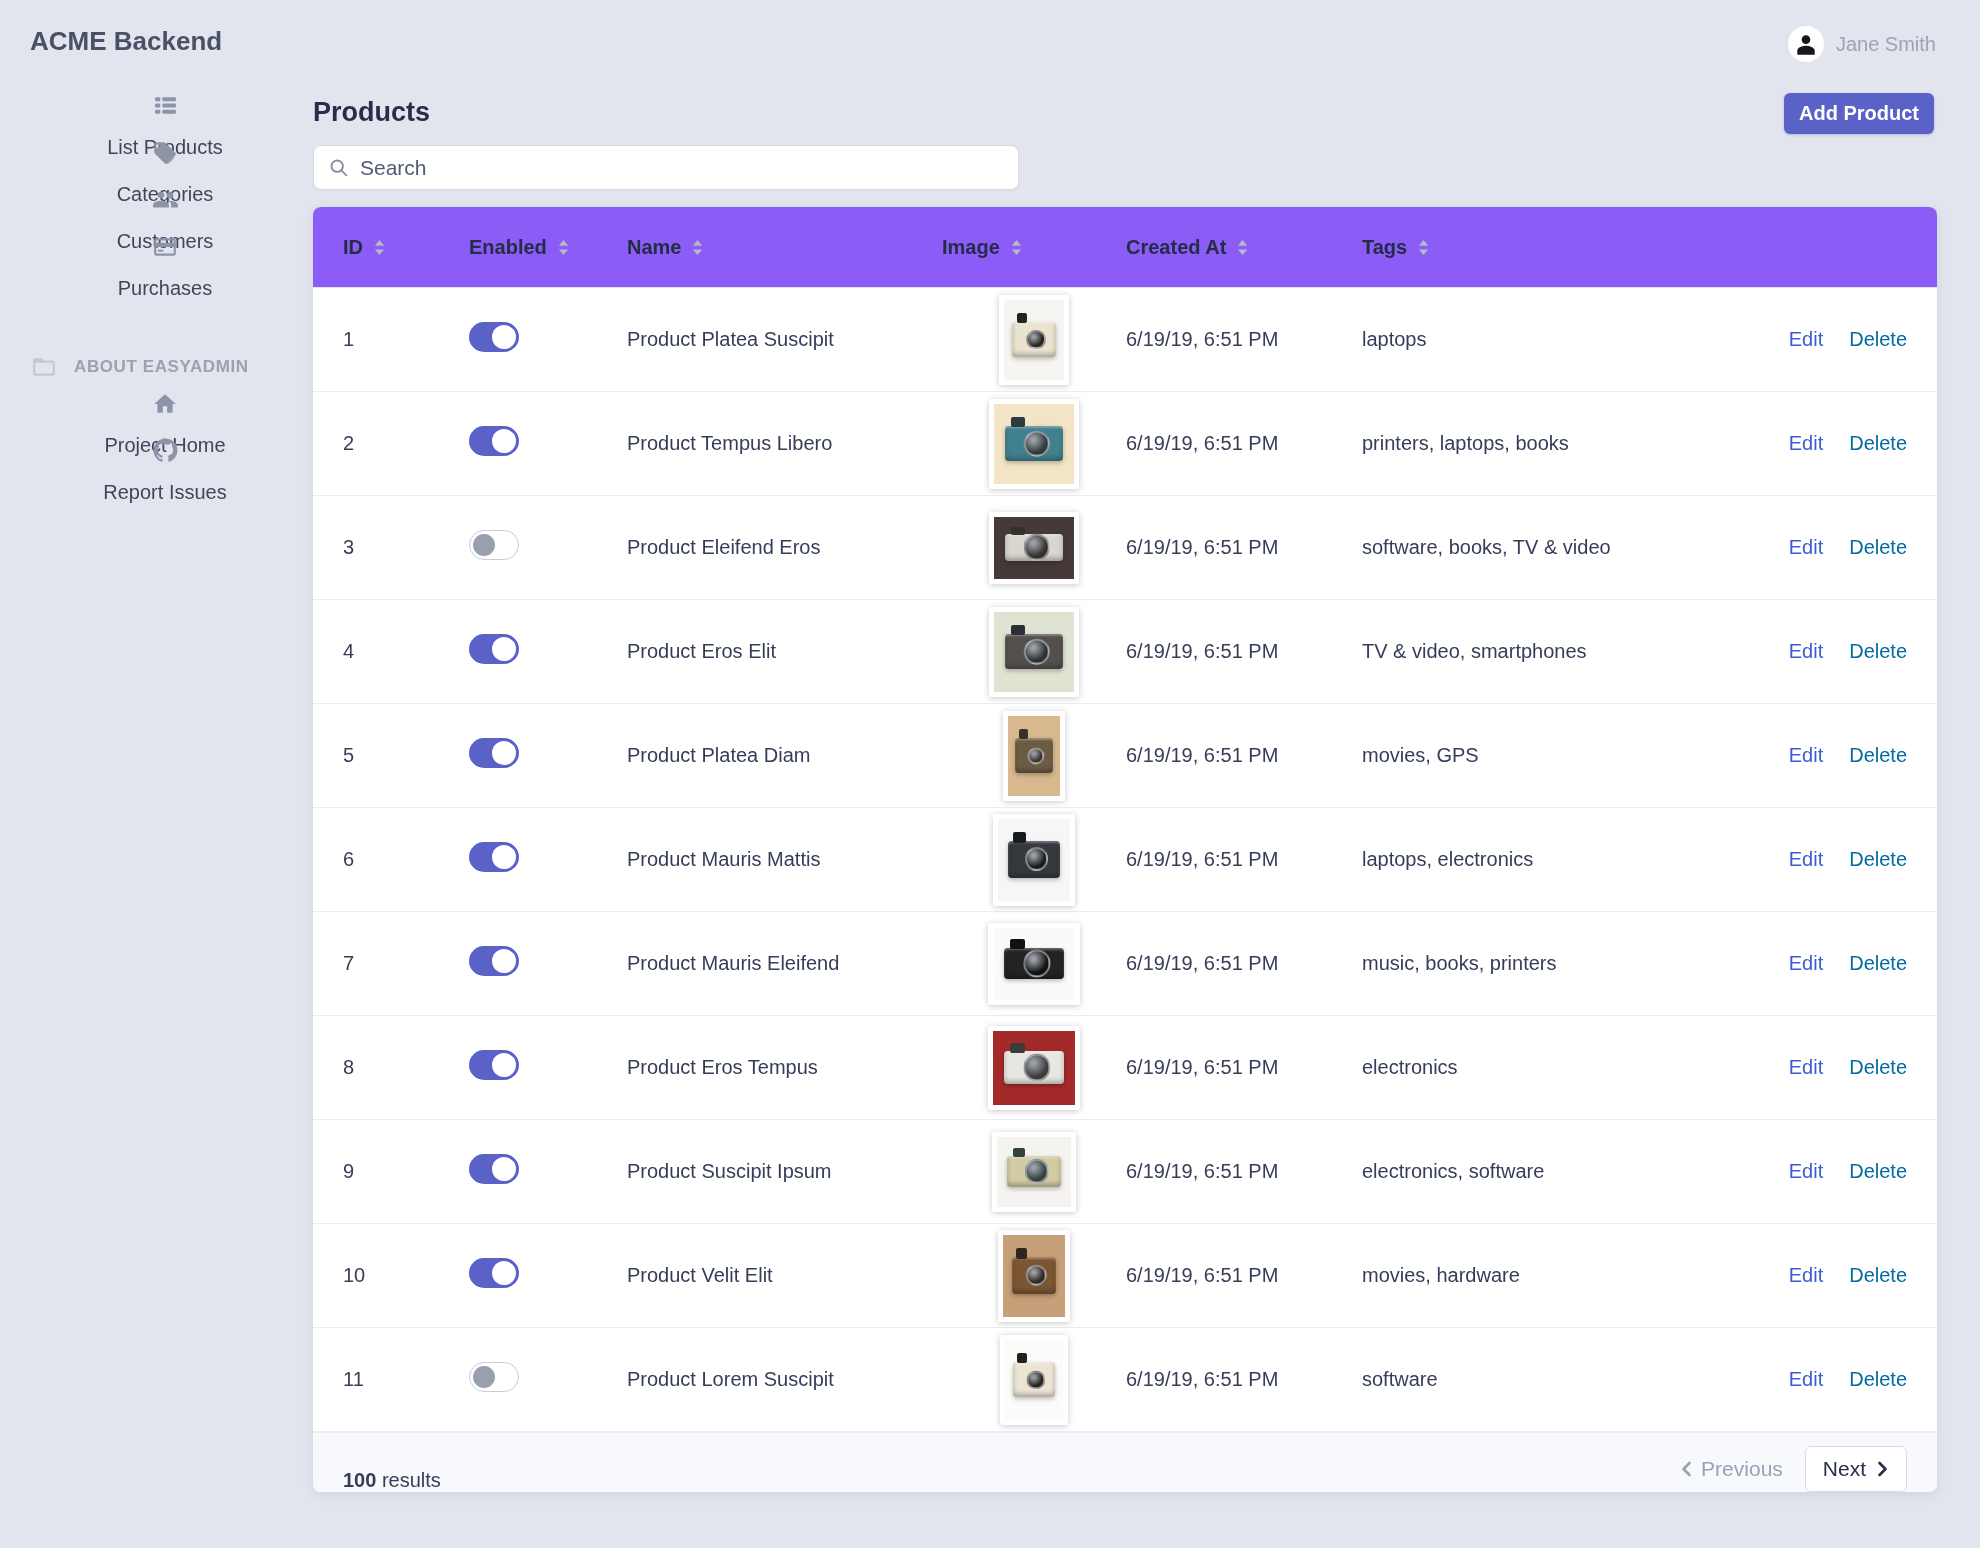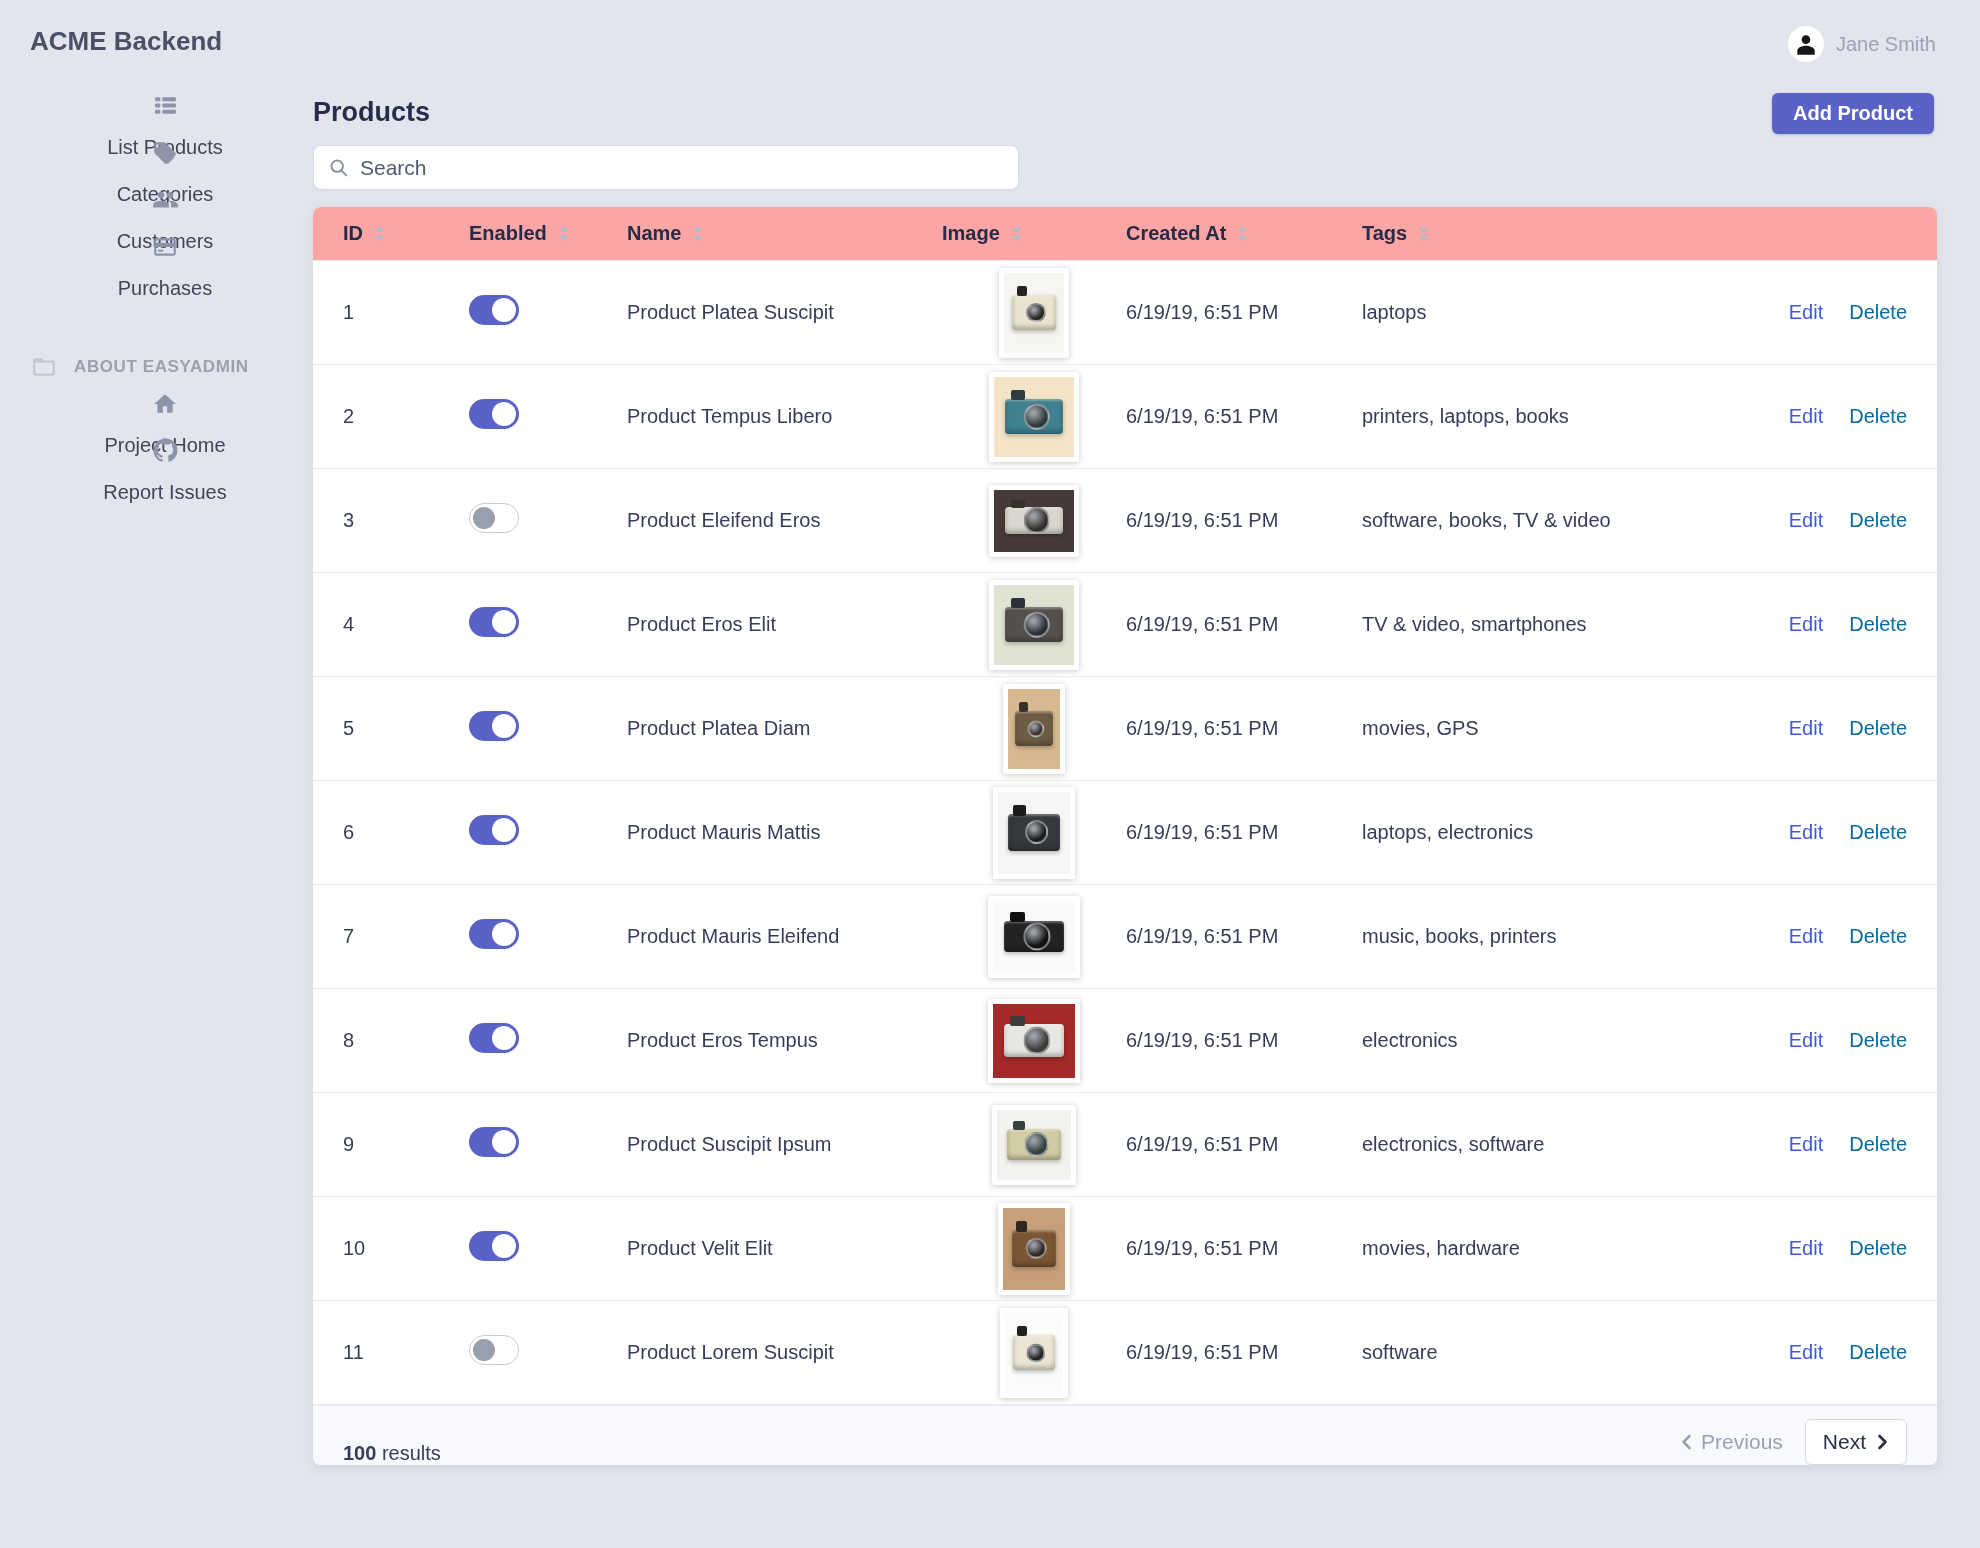--- a/index.html
+++ b/index.html
@@ -22,21 +22,21 @@
   .nav-icon { width:27px; height:27px; display:flex; align-items:center; justify-content:center; flex:none; }
   .nav-icon svg { display:block; }
   .nav-label { font-size:20px; color:#3f4659; }
   .nav-section { height:47px; display:flex; align-items:center; gap:17px; padding-left:30px; margin-top:63px; }
   .nav-section .nav-label { font-size:17px; color:#9aa1b0; letter-spacing:.6px; font-weight:bold; }
 
   
   .main { position:absolute; left:313px; top:0; width:1624px; }
   .page-title { position:absolute; top:97px; left:0; font-size:27px; font-weight:bold; color:#272e49; }
   .add-btn {
-    position:absolute; top:93px; right:3px; height:41px; padding:0 21px;
+    position:absolute; top:93px; right:3px; height:41px; padding:0 15px;
     background:#5a62c8; color:#fff; font-size:20px; font-weight:600;
     border:none; border-radius:6px; cursor:pointer;
     box-shadow:0 1px 3px rgba(40,50,120,.25);
     font-family:"Liberation Sans", sans-serif;
   }
   .search-wrap {
     position:absolute; top:145px; left:0; width:706px; height:45px;
     background:#fff; border:1px solid #d7dbe5; border-radius:8px;
     display:flex; align-items:center; padding:0 14px; gap:11px;
     box-shadow:0 1px 2px rgba(50,60,90,.05);
@@ -53,21 +53,21 @@
     background:#fff; border-radius:8px;
     box-shadow:0 3px 12px rgba(50,60,90,.11);
     overflow:hidden;
   }
   .grid-row {
     display:grid;
     grid-template-columns:126px 158px 315px 184px 236px 1fr 150px;
     align-items:center;
     padding:0 30px;
   }
-  .thead { background:#fca5a5; height:54px; border-bottom:1px solid #e2e6ee; }
+  .thead { background:#8b5cf6; height:81px; border-bottom:1px solid #e2e6ee; }
   .th { display:flex; align-items:center; gap:9px; font-size:20px; font-weight:600; color:#242c47; cursor:pointer; }
   .th.th-image { }
   .sort { flex:none; }
   .tr { min-height:104px; border-bottom:1px solid #e9ecf2; background:#fff; }
   .td { font-size:20px; color:#363d59; }
   .td-image { display:flex; justify-content:center; }
   .td-actions { display:flex; justify-content:flex-end; gap:26px; }
   .td-actions a { text-decoration:none; font-size:20px; cursor:pointer; }
   a.edit { color:#3b5bd6; }
   a.delete { color:#0369a1; }

